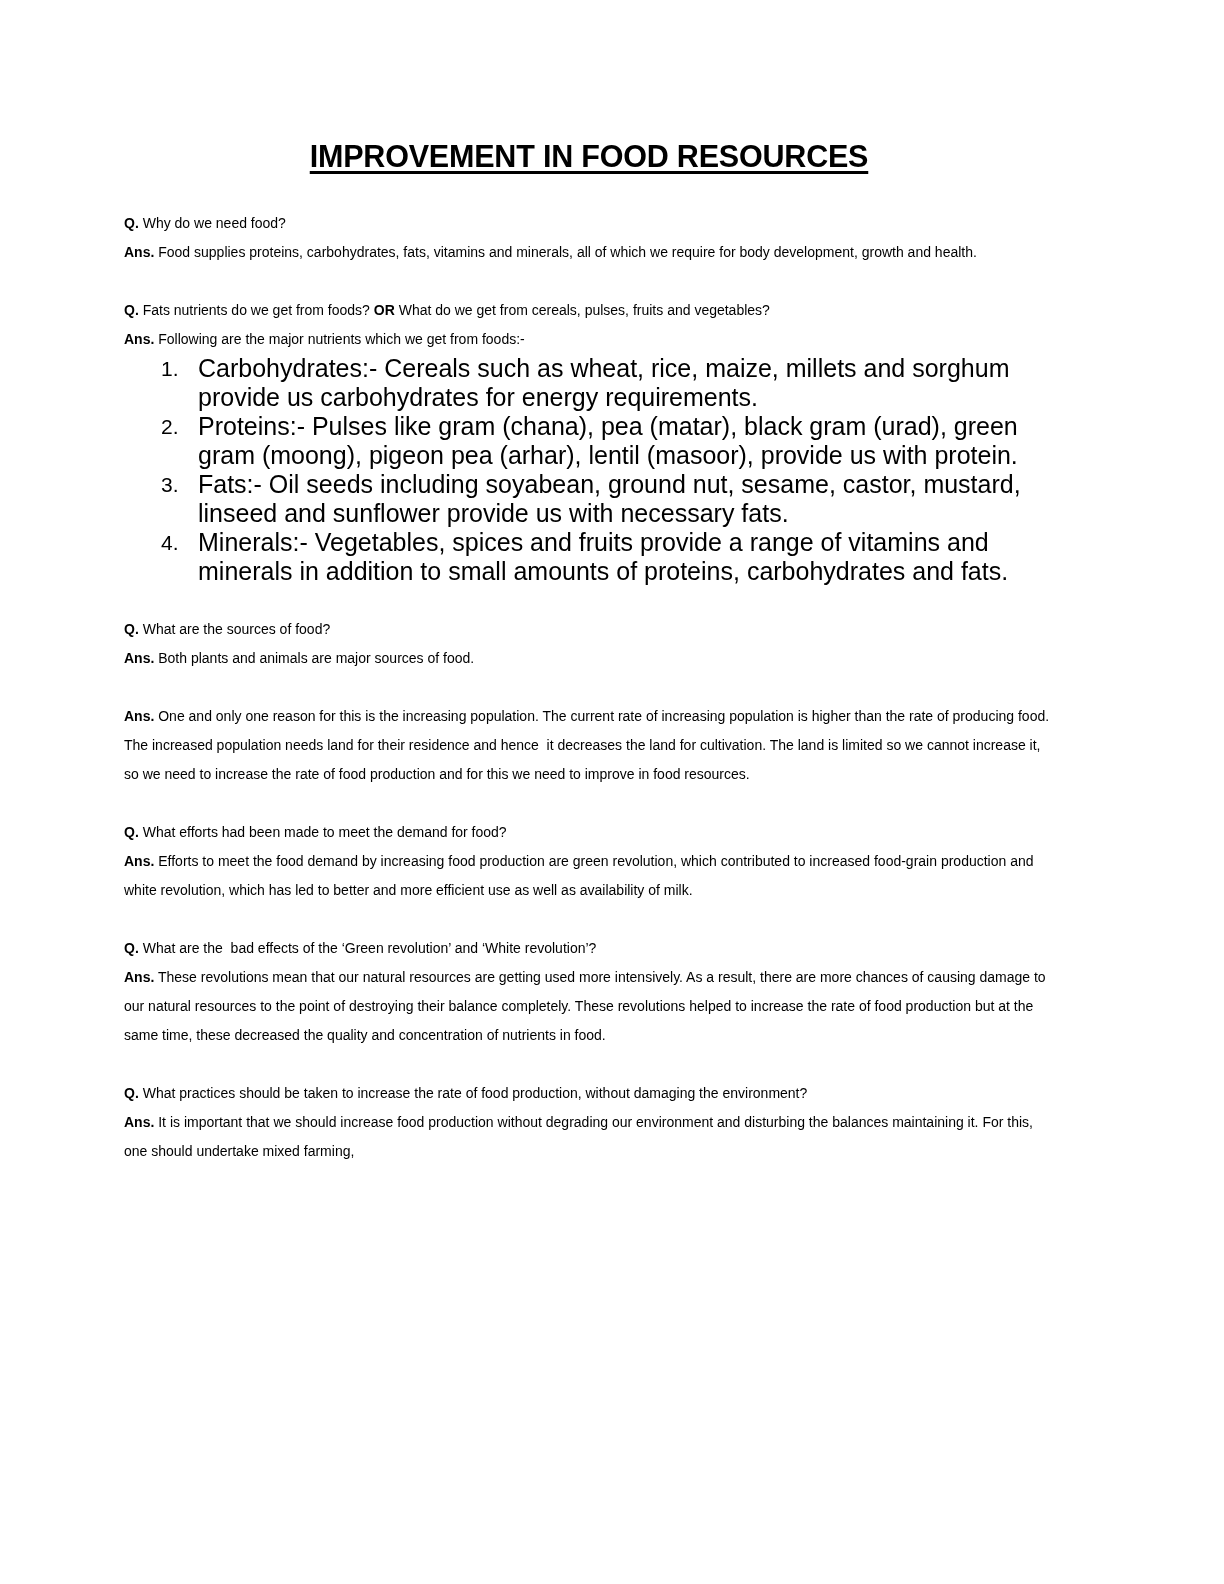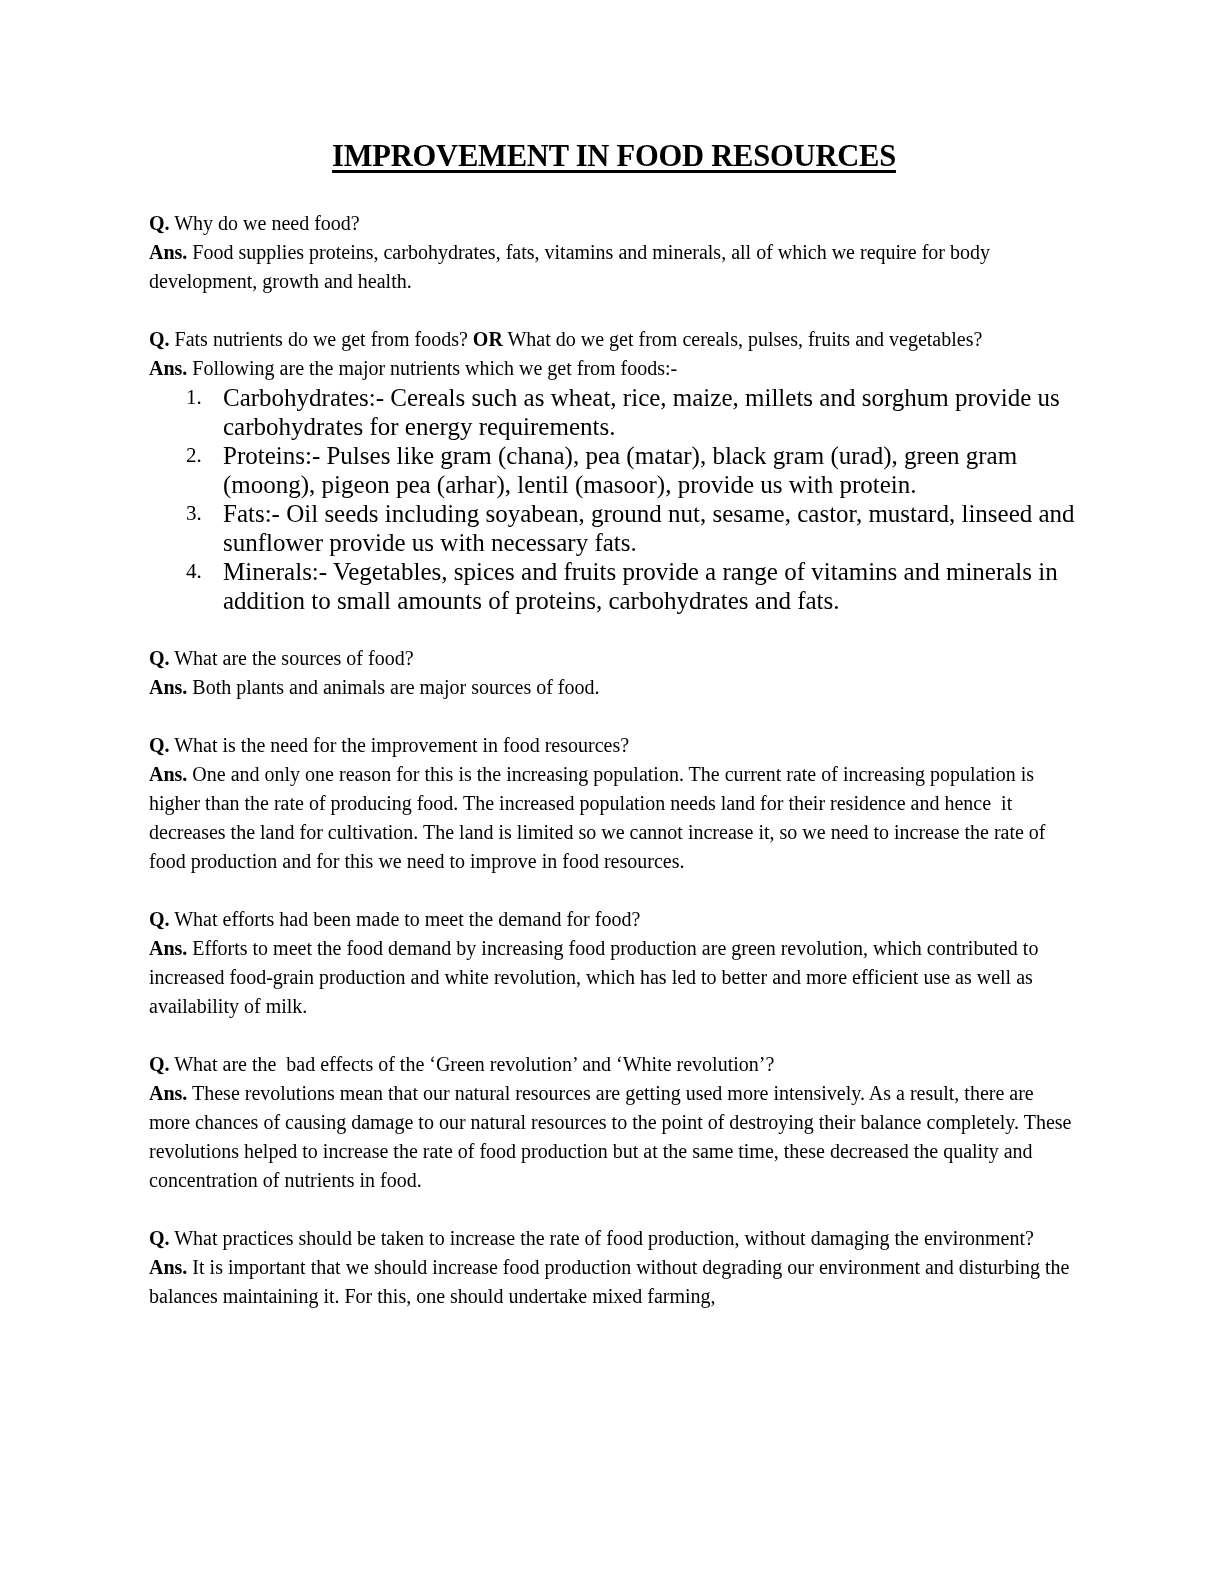--- a/index.html
+++ b/index.html
@@ -18,45 +18,44 @@
     position: relative;
     width: 1224px;
     height: 1584px;
     background: #ffffff;
     box-sizing: border-box;
     padding: 0;
     overflow: hidden;
   }
   .content {
     position: absolute;
-    left: 149px;
+    left: 124px;
     top: 138px;
     width: 930px;
-    font-family: Liberation Serif, serif;
   }
   .doc-title {
     text-align: center;
     font-size: 30.5px;
     font-weight: bold;
     letter-spacing: -0.2px;
     text-decoration: underline;
     text-underline-offset: 4px;
     text-decoration-thickness: 2.5px;
     margin: 0 0 34px 0;
     line-height: 1.2;
     white-space: pre;
   }
   .qa-block {
     margin: 0 0 29px 0;
   }
   .qa-block:last-child {
     margin-bottom: 16px;
   }
   .line {
-    font-size: 20px;
+    font-size: 14px;
     line-height: 29px;
     margin: 0;
     text-align: left;
     white-space: pre-wrap;
     word-spacing: 0px;
   }
   .lead {
     font-weight: bold;
   }
   .inline-bold {
@@ -111,21 +110,20 @@
         <li>Minerals:- Vegetables, spices and fruits provide a range of vitamins and minerals in addition to small amounts of proteins, carbohydrates and fats.</li>
       </ol>
     </div>
 
     <div class="qa-block">
       <p class="line"><span class="lead">Q.</span><span> What are the sources of food?</span></p>
       <p class="line"><span class="lead">Ans.</span><span> Both plants and animals are major sources of food.</span></p>
     </div>
 
     <div class="qa-block">
-      <p class="line"><span class="lead">Q.</span><span> What is the need for the improvement in food resources?</span></p>
       <p class="line"><span class="lead">Ans.</span><span> One and only one reason for this is the increasing population. The current rate of increasing population is higher than the rate of producing food. The increased population needs land for their residence and hence  it decreases the land for cultivation. The land is limited so we cannot increase it, so we need to increase the rate of food production and for this we need to improve in food resources.</span></p>
     </div>
 
     <div class="qa-block">
       <p class="line"><span class="lead">Q.</span><span> What efforts had been made to meet the demand for food?</span></p>
       <p class="line"><span class="lead">Ans.</span><span> Efforts to meet the food demand by increasing food production are green revolution, which contributed to increased food-grain production and white revolution, which has led to better and more efficient use as well as availability of milk.</span></p>
     </div>
 
     <div class="qa-block">
       <p class="line"><span class="lead">Q.</span><span> What are the  bad effects of the ‘Green revolution’ and ‘White revolution’?</span></p>

